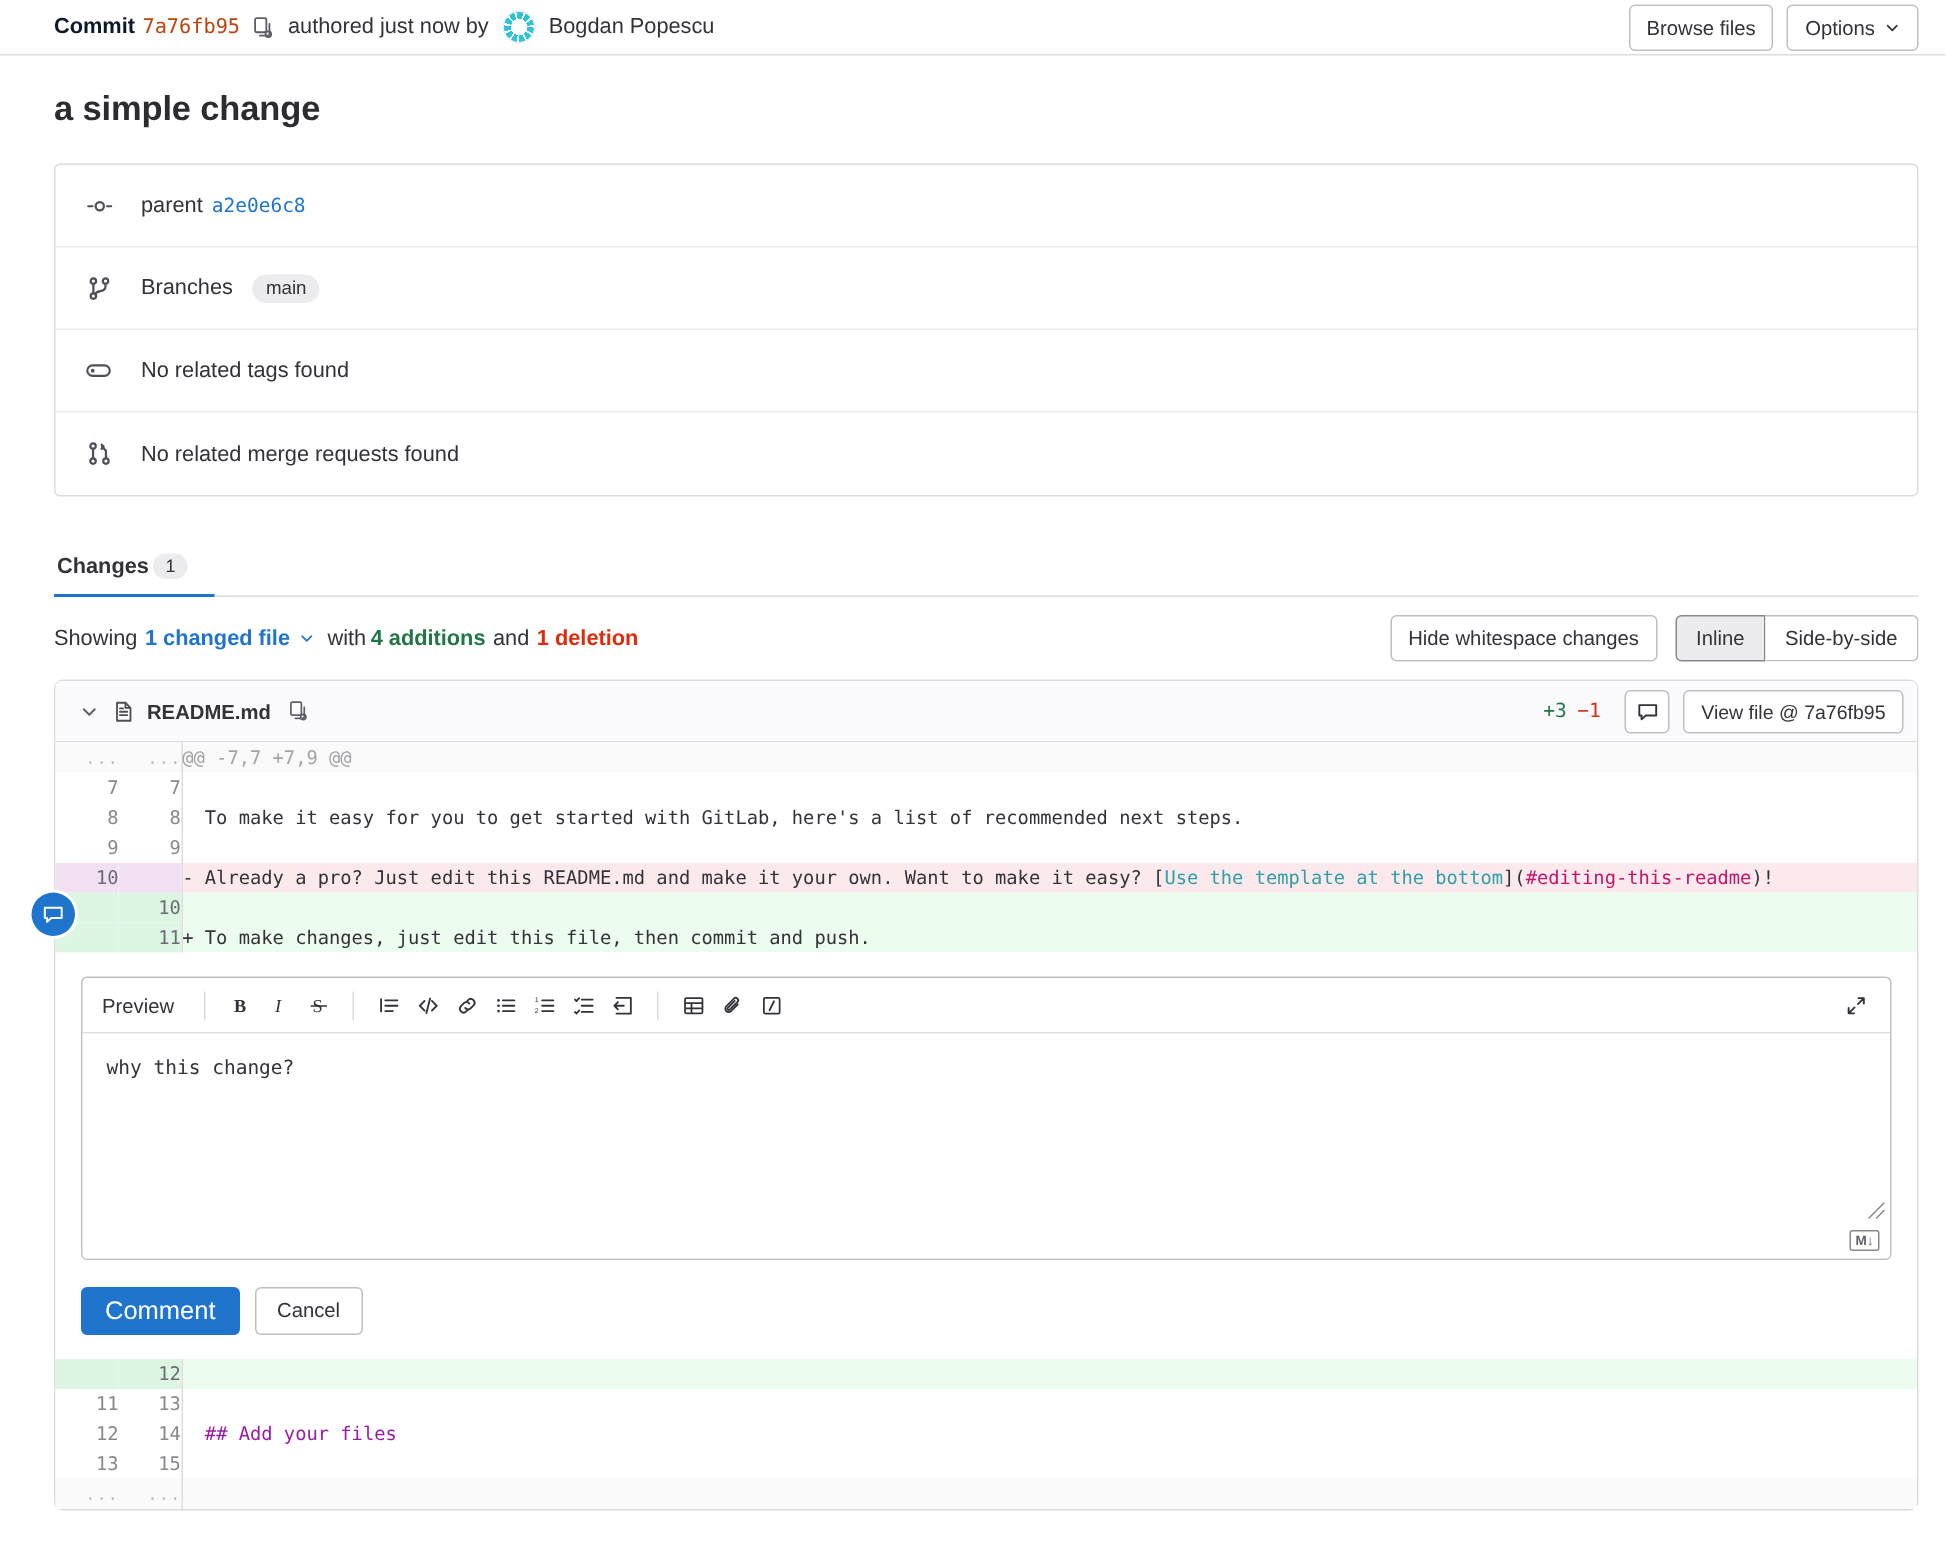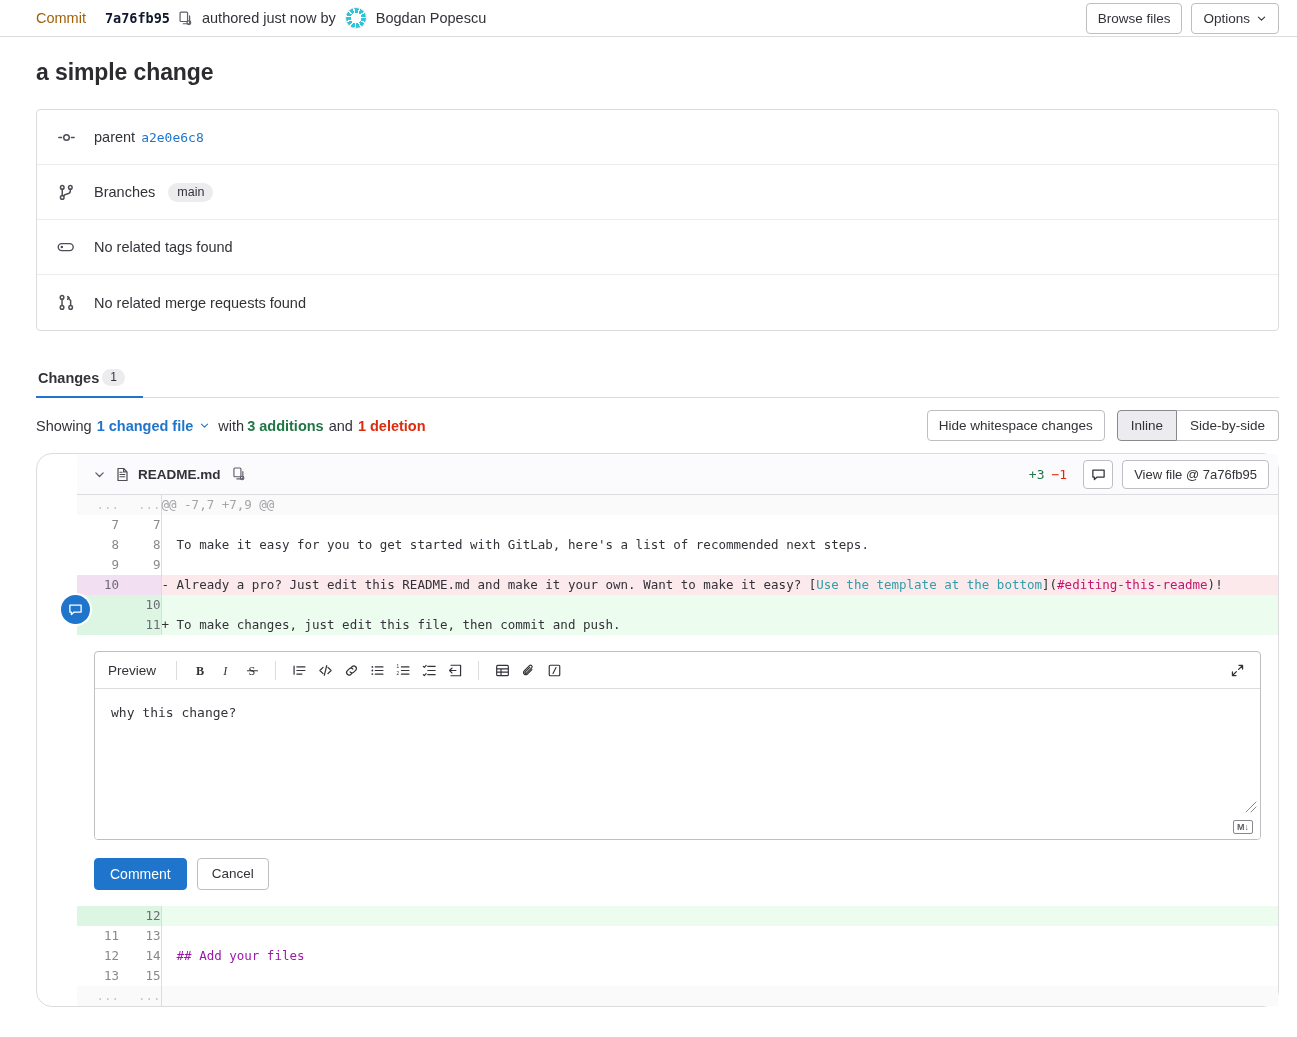--- a/index.html
+++ b/index.html
@@ -18,27 +18,27 @@
   
   .commit-bar {
     height: 37px;
     display: flex;
     align-items: center;
     padding: 0 18px 0 36px;
     border-bottom: 1px solid #dcdcde;
     position: relative;
   }
   .commit-bar-left { display: flex; align-items: center; gap: 0; flex: 1; }
-  .commit-label { font-weight: 400; color: #a16207; font-size: 14.5px; }
+  .commit-label { font-weight: 700; color: #0f172a; font-size: 14.5px; }
   .commit-sha {
     font-family: "DejaVu Sans Mono", monospace;
-    font-weight: 700;
+    font-weight: 400;
     font-size: 13.5px;
-    color: #0f172a;
-    margin-left: 19px;
+    color: #c2410c;
+    margin-left: 5px;
   }
   .copy-icon {
     margin: 0 9px 0 8px;
     display: inline-flex;
     align-items: center;
     color: #5e5e68;
     cursor: pointer;
   }
   .authored-text { color: #333238; font-size: 14.5px; }
   .avatar {
@@ -199,24 +199,23 @@
     cursor: pointer;
   }
   .seg:first-child { border-radius: 4px 0 0 4px; }
   .seg:last-child { border-radius: 0 4px 4px 0; border-left: none; }
   .seg.active { background: #ececef; border-color: #89888d; }
 
   
   .diff-file {
     margin: 0 18px 0 36px;
     border: 1px solid #dcdcde;
-    border-radius: 16px;
+    border-radius: 6px;
     background: #fff;
     position: relative;
-    padding-left: 40px;
   }
   .diff-head {
     height: 41px;
     background: #fbfafd;
     border-bottom: 1px solid #dcdcde;
     border-radius: 4px 4px 0 0;
     display: flex;
     align-items: center;
     padding: 0 9px 0 16px;
   }
@@ -362,21 +361,21 @@
     display: flex;
     align-items: center;
     cursor: pointer;
   }
   .note-actions { display: flex; gap: 10px; margin-top: 18px; }
   .btn-primary {
     background: #1f75cb;
     border: 1px solid #1f75cb;
     color: #fff;
     font-weight: 400;
-    font-size: 14px;
+    font-size: 17px;
     border-radius: 4px;
     padding: 0 15px;
     height: 32px;
     cursor: pointer;
   }
   .btn-cancel { height: 32px; line-height: 30px; padding: 0 14px; }
 </style>
 </head>
 <body>
 
@@ -472,21 +471,21 @@
 
   <div class="showing-row">
     <span>Showing</span>
     <span class="changed-files-link">
       <span>1 changed file</span>
       <svg width="11" height="11" viewBox="0 0 16 16" fill="none" stroke="currentColor" stroke-width="1.6" stroke-linecap="round" stroke-linejoin="round">
           <path d="M3.5 6l4.5 4.5L12.5 6"></path>
         </svg>
     </span>
     <span class="with-word">with</span>
-    <span class="additions">3 additions</span>
+    <span class="additions">4 additions</span>
     <span class="and-word">and</span>
     <span class="deletions">1 deletion</span>
     <span class="spacer"></span>
     <button class="btn" style="margin-right:12px">Hide whitespace changes</button>
     <span class="seg-group">
       <button class="seg active">Inline</button>
       <button class="seg">Side-by-side</button>
     </span>
   </div>
 

